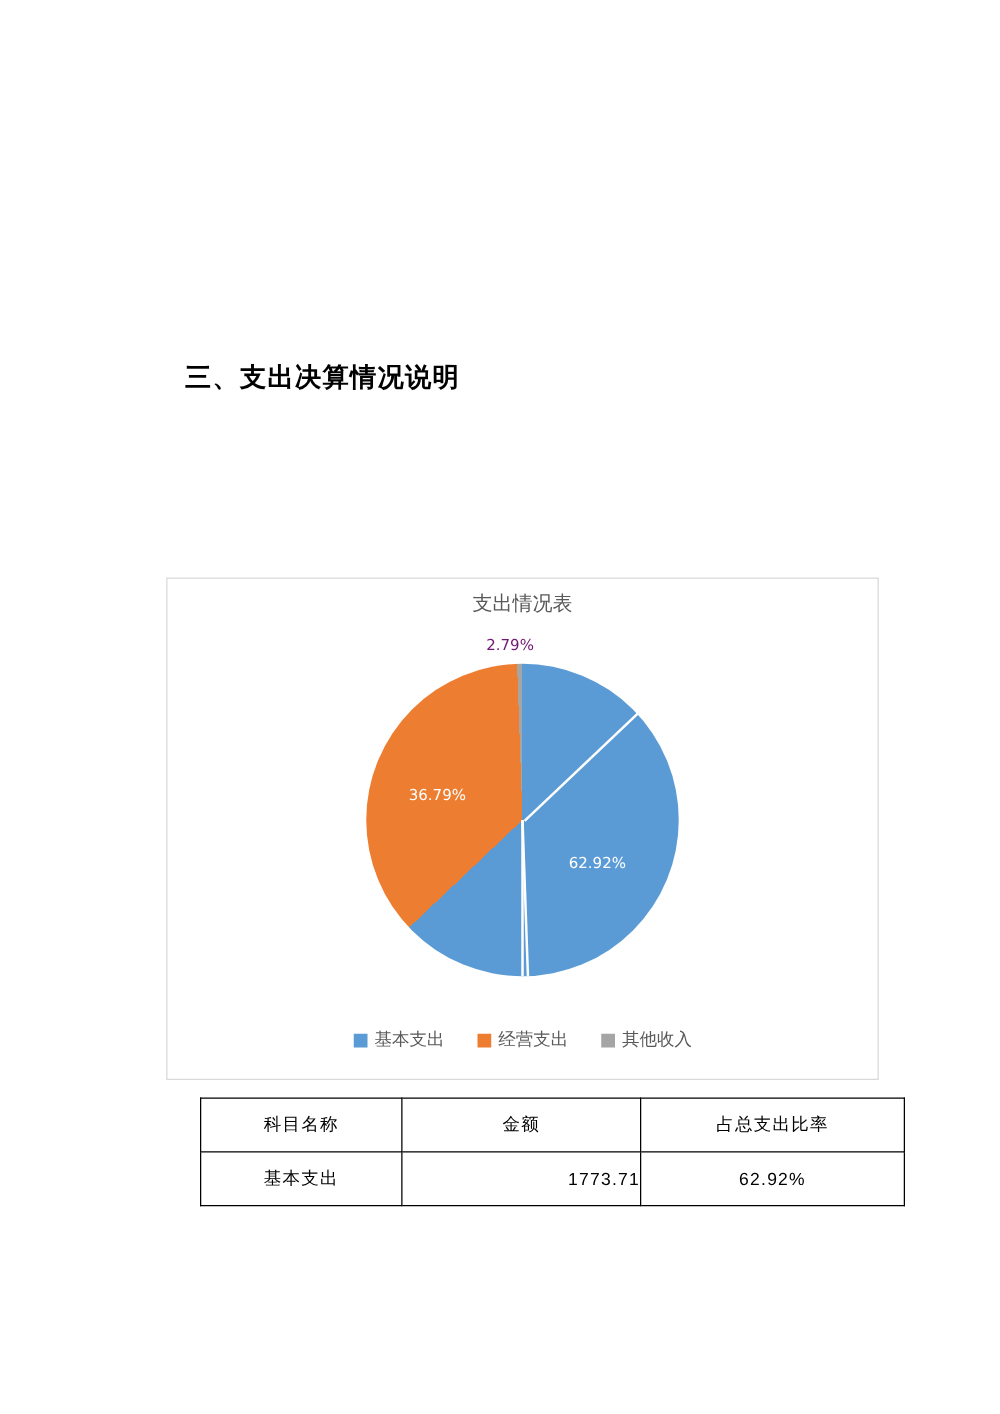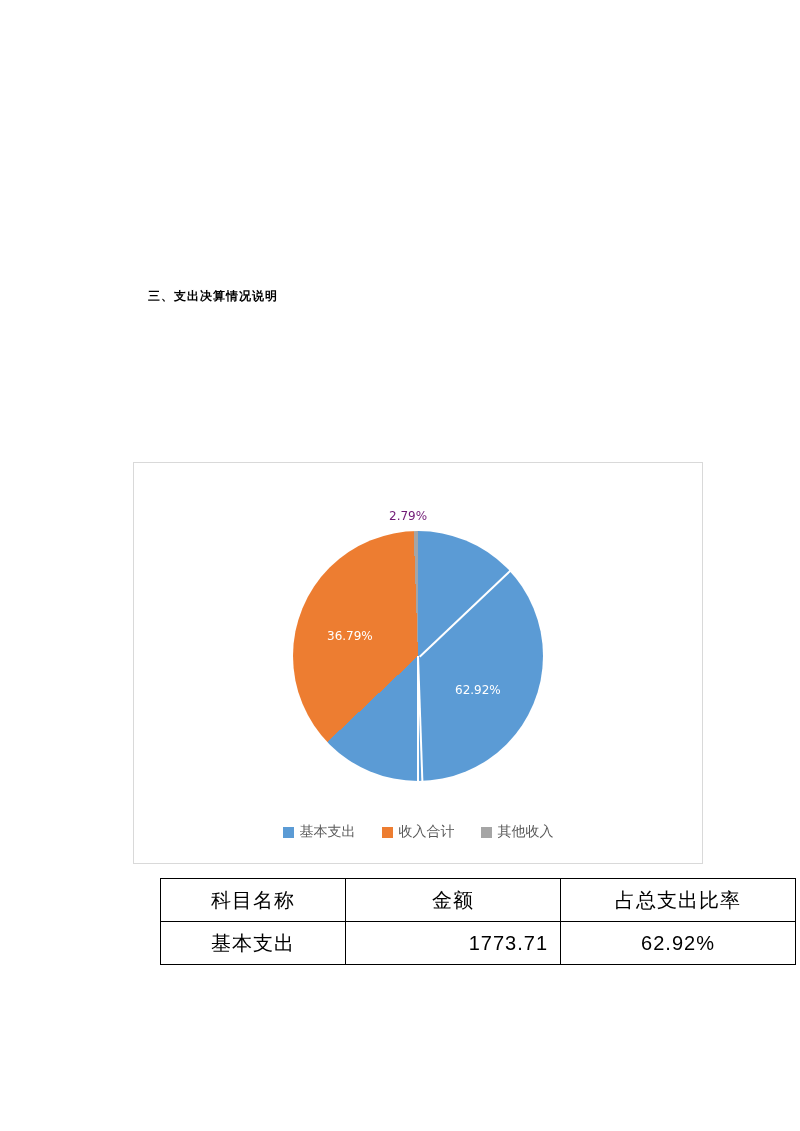--- a/index.html
+++ b/index.html
@@ -48,21 +48,21 @@
   .cn { font-family: "DejaVu Sans", sans-serif; font-size: 15px; letter-spacing: 1px; }
   .num { font-family: Liberation Sans, sans-serif; letter-spacing: 1px; }
 
   
   .section-heading {
     position: absolute;
     left: 148px;
     top: 288px;
     font-family: "DejaVu Sans", sans-serif;
     font-weight: bold;
-    font-size: 12px;
+    font-size: 21px;
     letter-spacing: 1px;
   }
 
   
   .body-para {
     position: absolute;
     left: 96px;
     top: 332px;
     width: 610px;
     font-size: 17px;
@@ -157,62 +157,63 @@
     position: absolute;
     left: 160px;
     top: 878px;
     width: 560px;
     border-collapse: collapse;
     table-layout: fixed;
   }
   .bottom-table td {
     border: 1px solid #000000;
     height: 42px;
-    padding: 0 12px;
-    font-size: 20px;
+    padding: 0 0;
+    font-size: 14px;
     vertical-align: middle;
   }
   .b-col1 { width: 160px; }
   .b-col2 { width: 190px; }
   .b-col3 { width: 210px; }
 </style>
 </head>
 <body>
 
 <div class="page">
 
   <table class="top-table">
     <tbody>
     </tbody>
   </table>
 
   <div class="section-heading">三、支出决算情况说明</div>
 
 
   <div class="chart-box">
+    <div class="chart-title">支出情况表</div>
 
     <div class="pie-wrap">
       <div class="pie"></div>
       <div class="pie-gap" style="transform: rotate(0deg) translateX(-1px);"></div>
       <div class="pie-gap" style="transform: rotate(226.5deg) translateX(-1px);"></div>
       <div class="pie-gap" style="transform: rotate(358deg) translateX(-1px);"></div>
 
       <div class="lbl" style="left: 162px; top: 152px;">62.92%</div>
       <div class="lbl" style="left: 2px; top: 98px; padding-left: 32px;">36.79%</div>
       <div class="lbl dark" style="left: 96px; top: -22px;">2.79%</div>
     </div>
 
     <div class="legend">
       <div class="legend-item">
         <span class="swatch" style="background:#5b9bd5"></span>
         <span>基本支出</span>
       </div>
       <div class="legend-item">
         <span class="swatch" style="background:#ed7d31"></span>
-        <span>收入合计</span>
+        <span>经营支出</span>
       </div>
       <div class="legend-item">
         <span class="swatch" style="background:#a5a5a5"></span>
         <span>其他收入</span>
       </div>
     </div>
   </div>
 
   <table class="bottom-table">
     <tbody>

